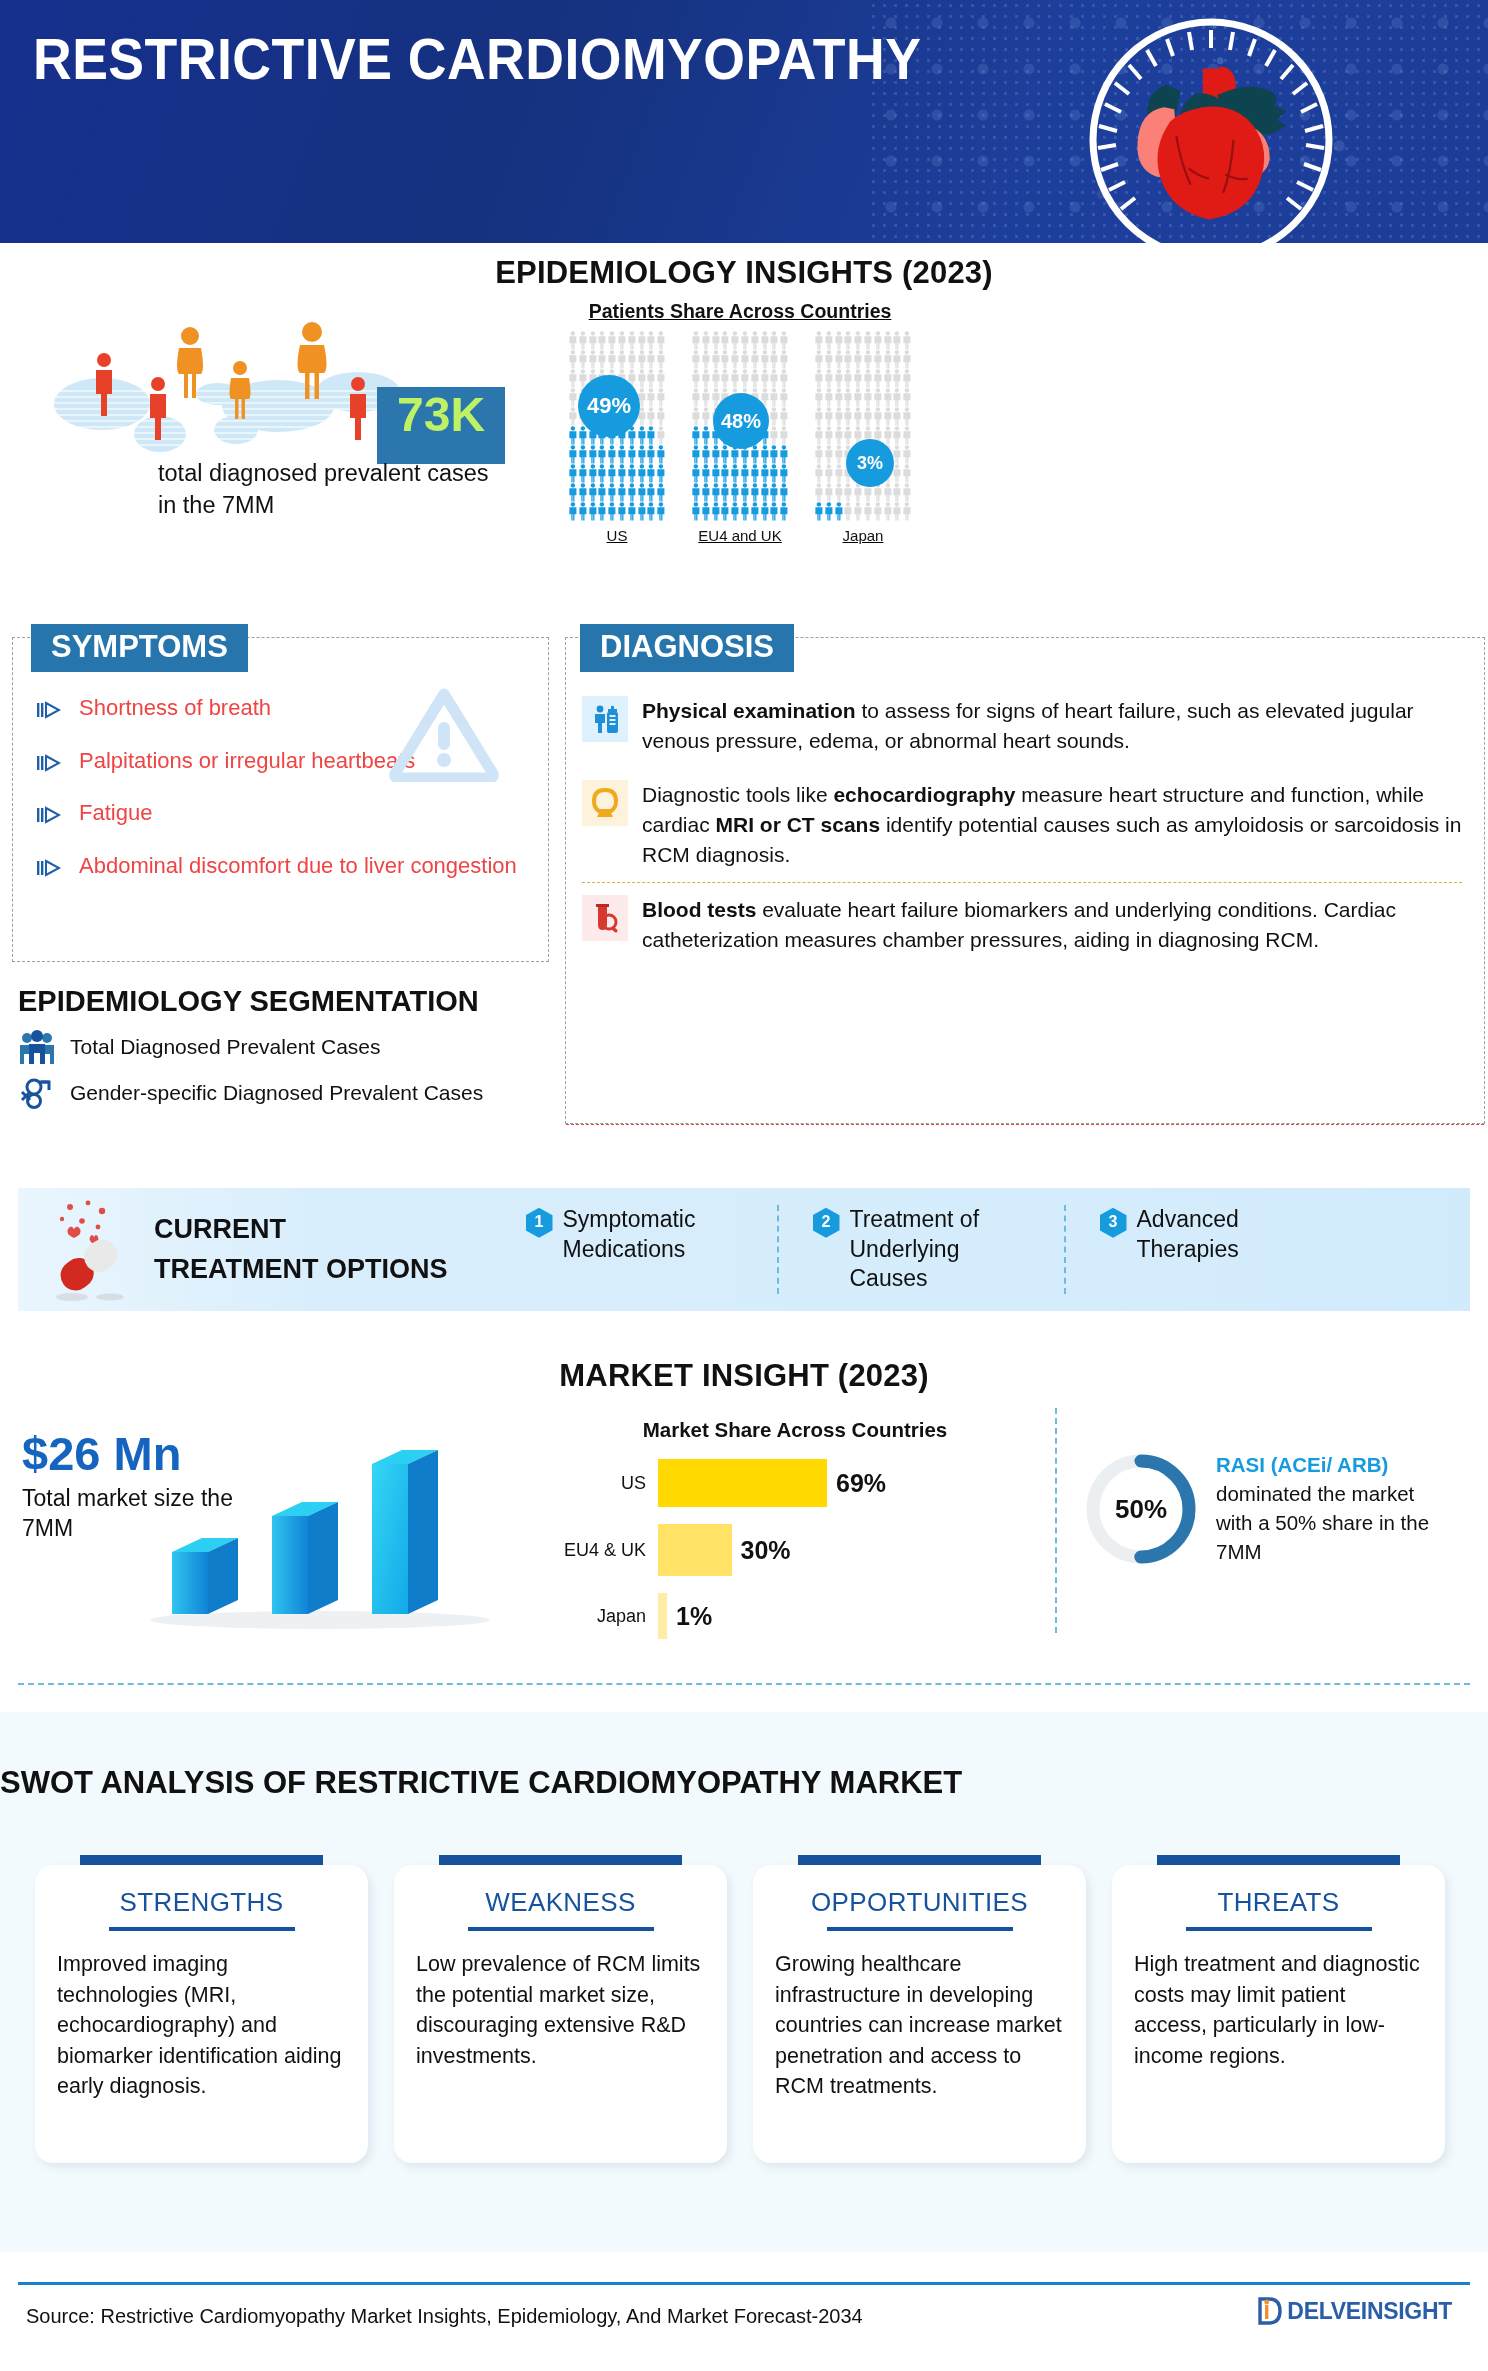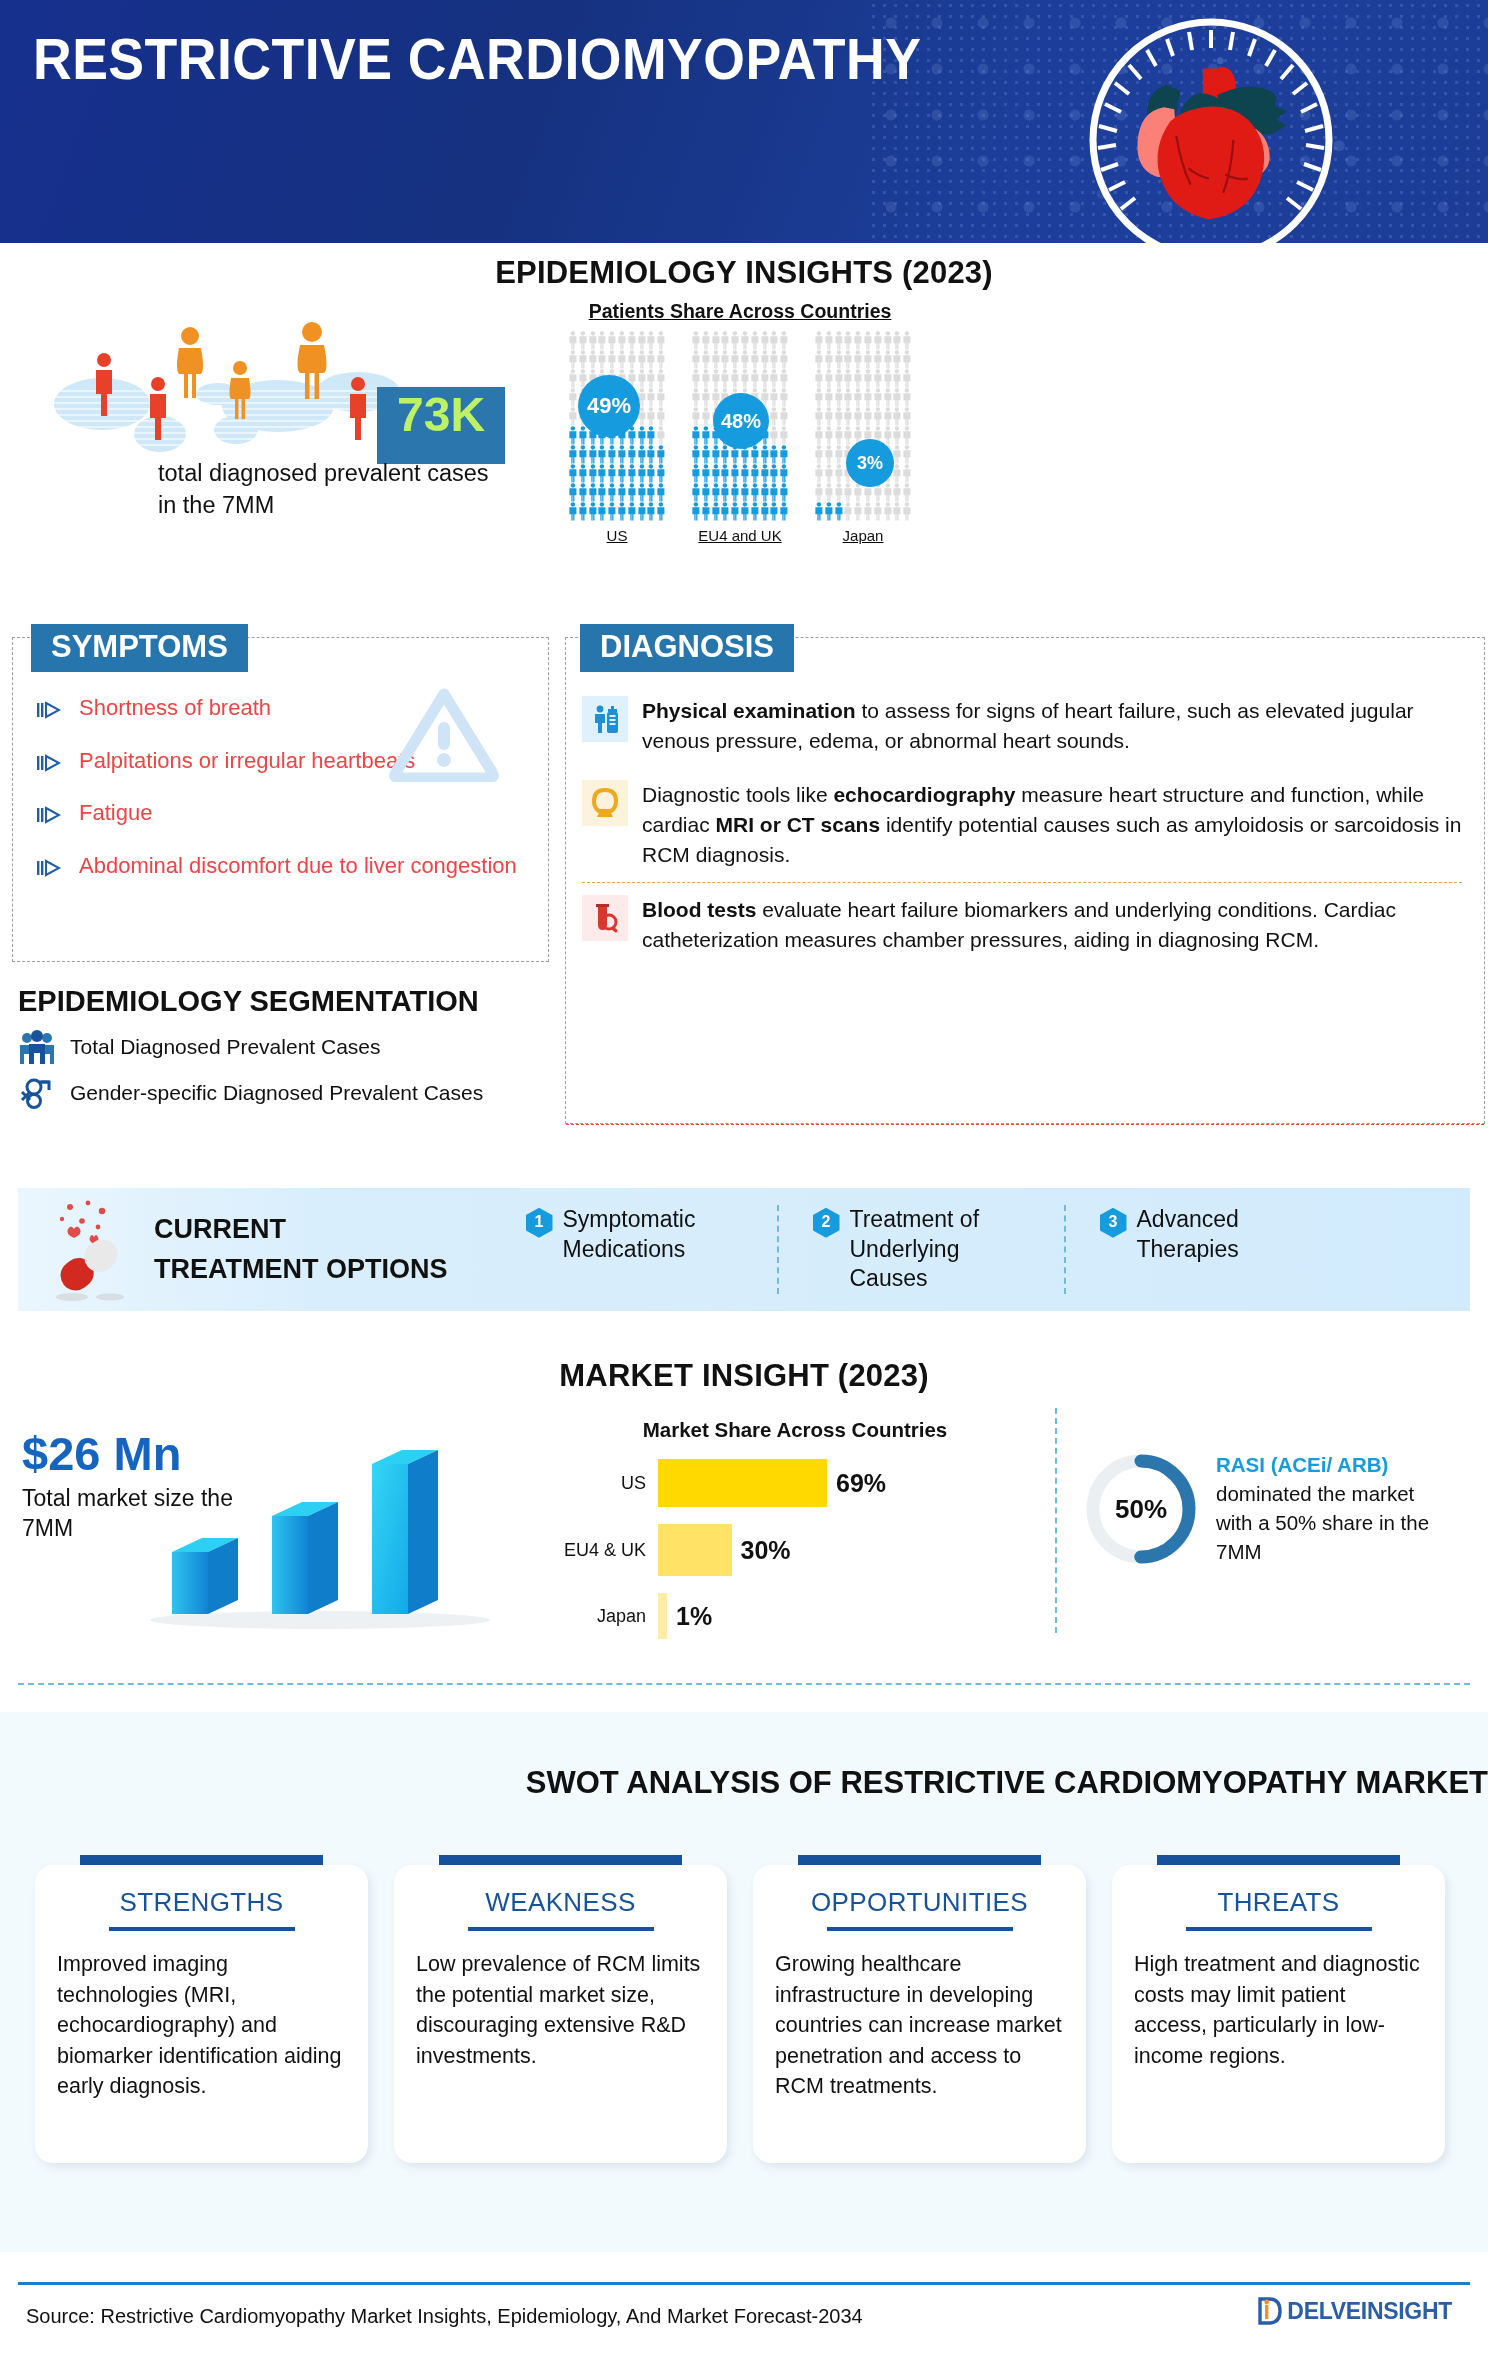--- a/index.html
+++ b/index.html
@@ -138,21 +138,21 @@
   .donut-wrap{ position:absolute; left:1082px; top:1450px; display:flex; gap:16px; align-items:flex-start;}
   .donut{ position:relative; width:118px; height:118px; }
   .donut-lbl{ position:absolute; inset:0; display:flex; align-items:center; justify-content:center; font-size:26px; font-weight:bold; color:#111;}
   .donut-txt{ font-size:20.5px; color:#111; line-height:1.42; width:240px; }
   .donut-txt .hi{ color:#169bdf; font-weight:bold; }
 
   .mkt-sep{ position:absolute; left:18px; top:1683px; width:1452px; border-top:2px dashed #6fbbe0;}
 
   
   .swot-bg{ position:absolute; left:0; top:1712px; width:1488px; height:540px; background:#f3fafd;}
-  .swot-title{ position:absolute; left:0; right:0; top:1765px; font-size:31px; font-weight:bold; text-align:right; color:#111; }
+  .swot-title{ position:absolute; left:0; right:0; top:1765px; font-size:31px; font-weight:bold; text-align:left; color:#111; }
   .swot-cards{ position:absolute; left:35px; top:1855px; width:1420px; display:flex; gap:26px; }
   .swot-card{ position:relative; width:333px; }
   .swot-topbar{ width:243px; height:13px; background:#17539c; margin:0 auto; }
   .swot-body{
     background:#fff; border-radius:0 0 18px 18px; border-top-left-radius:18px; border-top-right-radius:18px;
     margin-top:-3px; padding:22px 22px 34px; min-height:298px;
     box-shadow: 3px 4px 9px rgba(30,60,110,.10);
   }
   .swot-h{ text-align:center; font-size:26px; color:#17539c; letter-spacing:.4px; }
   .swot-rule{ width:186px; height:4px; background:#17539c; margin:9px auto 18px; }

